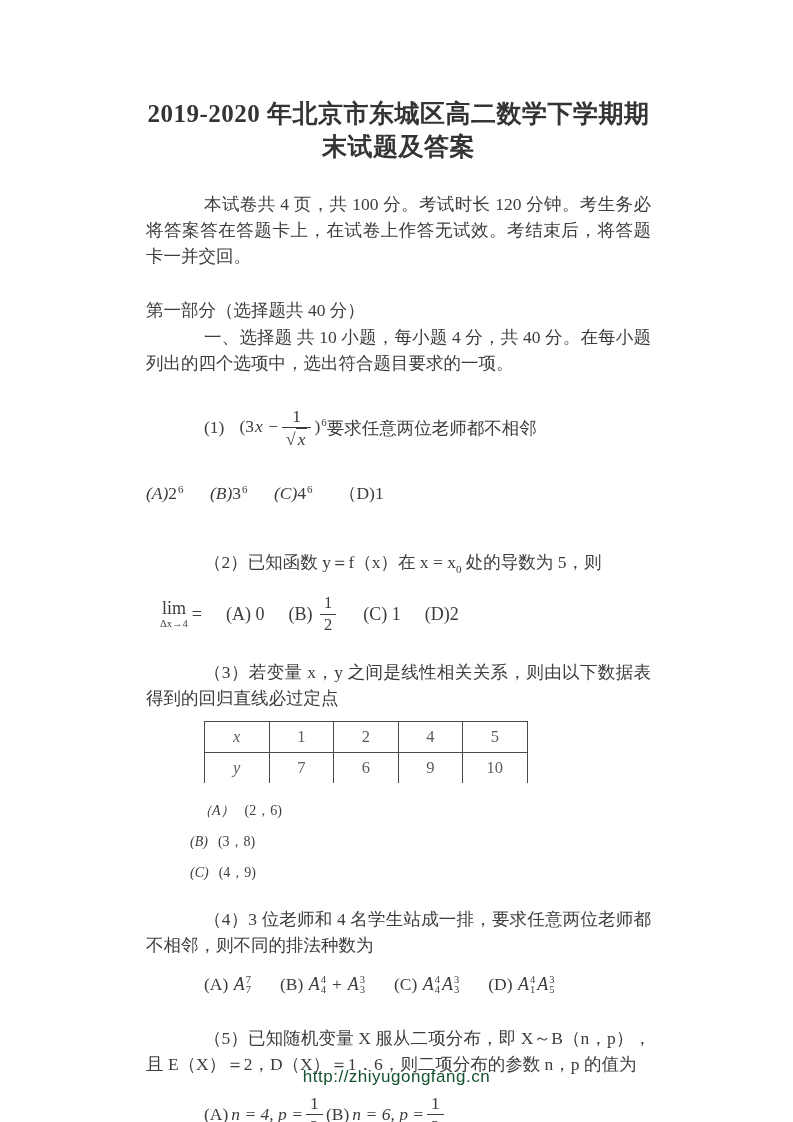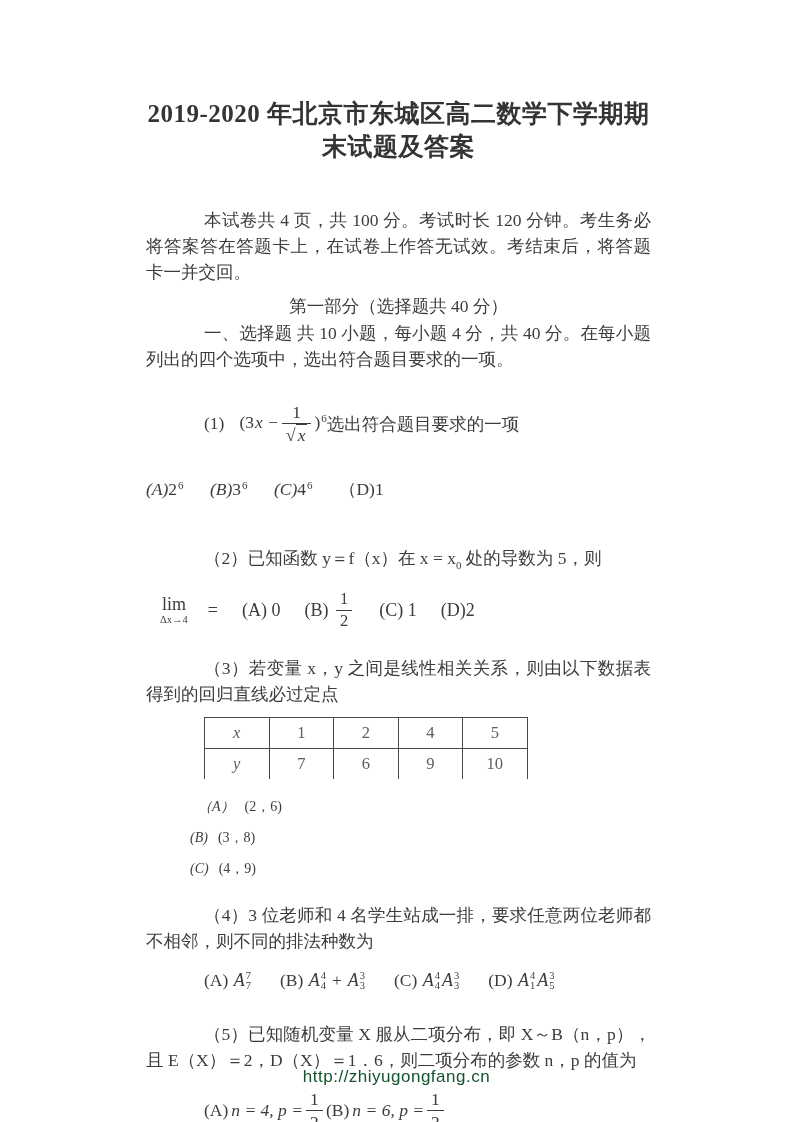--- a/index.html
+++ b/index.html
@@ -22,24 +22,24 @@
     font-weight:bold;
     letter-spacing:0.5px;
     color:#343434;
   }
   .para {
     font-size:17.5px;
     line-height:26px;
     text-align:justify;
   }
   .indent { text-indent:58px; }
-  .intro { margin-top:44px; }
+  .intro { margin-top:28px; }
   .part-heading {
-    margin-top:9px;
-    text-align:center;
+    margin-top:29px;
+    text-align:left;
     font-size:17.5px;
   }
   .section-heading { margin-top:2px; }
 
   .qline { font-size:17.5px; margin-left:58px; }
   .it { font-style:italic; }
 
   
   .frac {
     display:inline-block;
@@ -57,21 +57,21 @@
 
   .radarg {
     font-style:italic;
     border-top:1.3px solid #3c3c3c;
     padding:0 2px;
   }
 
   sup.pw { font-size:11px; vertical-align:6px; margin-left:1px; }
 
   
-  .lim { display:inline-block; text-align:center; vertical-align:middle; margin-right:20px; }
+  .lim { display:inline-block; text-align:center; vertical-align:middle; margin-right:4px; }
   .lim-top { display:block; font-size:18px; line-height:1; }
   .lim-bot { display:block; font-size:10.5px; line-height:1; margin-top:2px; }
 
   
   .Aatom { display:inline-flex; align-items:center; margin:0 1px; }
   .Abase { font-style:italic; font-size:18px; }
   .supsub {
     display:inline-flex; flex-direction:column;
     font-size:10.5px; line-height:10px; text-align:left;
     margin-left:1px; vertical-align:middle;
@@ -153,21 +153,21 @@
     <div class="part-heading">第一部分（选择题共 40 分）</div>
 
     <div class="para indent section-heading">一、选择题 共 10 小题，每小题 4 分，共 40 分。在每小题列出的四个选项中，选出符合题目要求的一项。</div>
 
     <div class="qline q1-line">
       <span class="q1-num">(1)</span>
       <span class="math">
         <span class="math-sp">(3</span><span class="it">x</span>
         <span class="math-sp">−</span><span class="frac"><span class="num">1</span><span class="den"><span>√</span><span class="radarg">x</span></span></span><span>)</span><sup class="pw">6</sup>
       </span>
-      <span>选出符合题目要求的一项</span>
+      <span>要求任意两位老师都不相邻</span>
     </div>
 
     <div class="q1-options">
       <span class="opt"><span class="it">(A)</span><span>2</span><sup class="pw">6</sup></span>
       <span class="opt"><span class="it">(B)</span><span>3</span><sup class="pw">6</sup></span>
       <span class="opt"><span class="it">(C)</span><span>4</span><sup class="pw">6</sup></span>
       <span class="opt"><span>（D)</span><span>1</span></span>
     </div>
 
     <div class="para q2-text"><span style="margin-left:58px;">（2）已知函数 y＝f（x）在 x = x</span><sub style="font-size:11px;">0</sub><span> 处的导数为 5，则</span></div>

